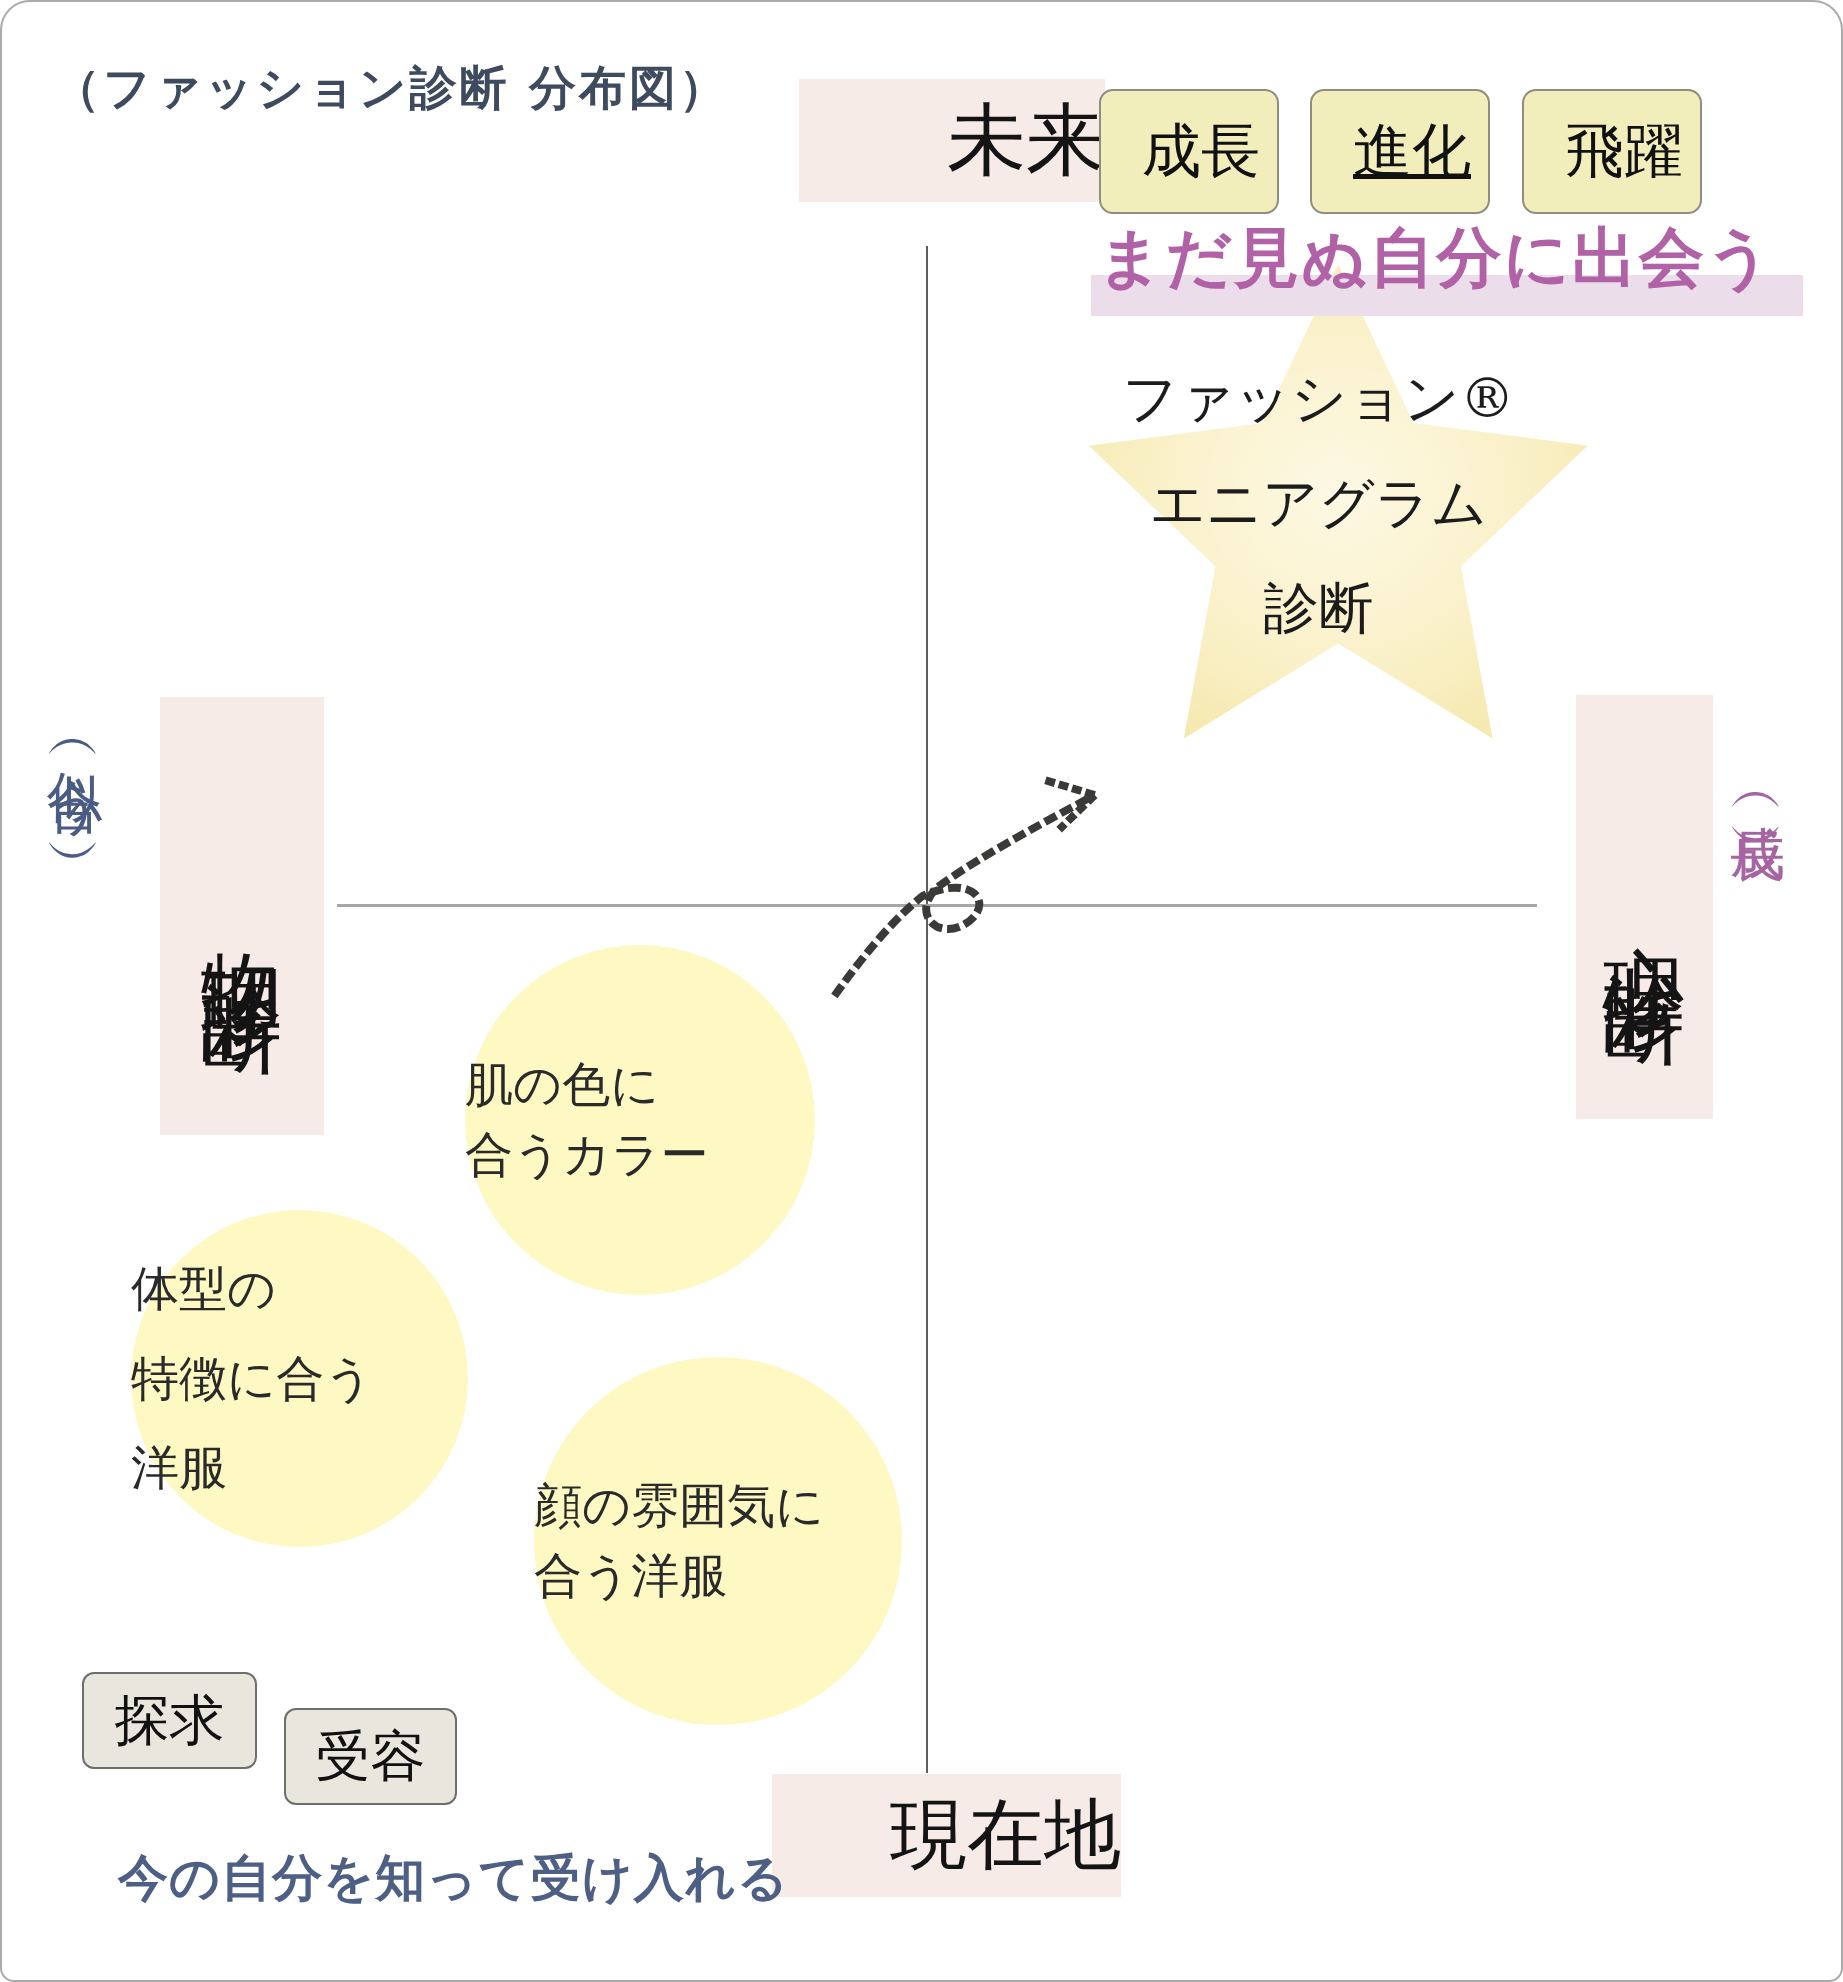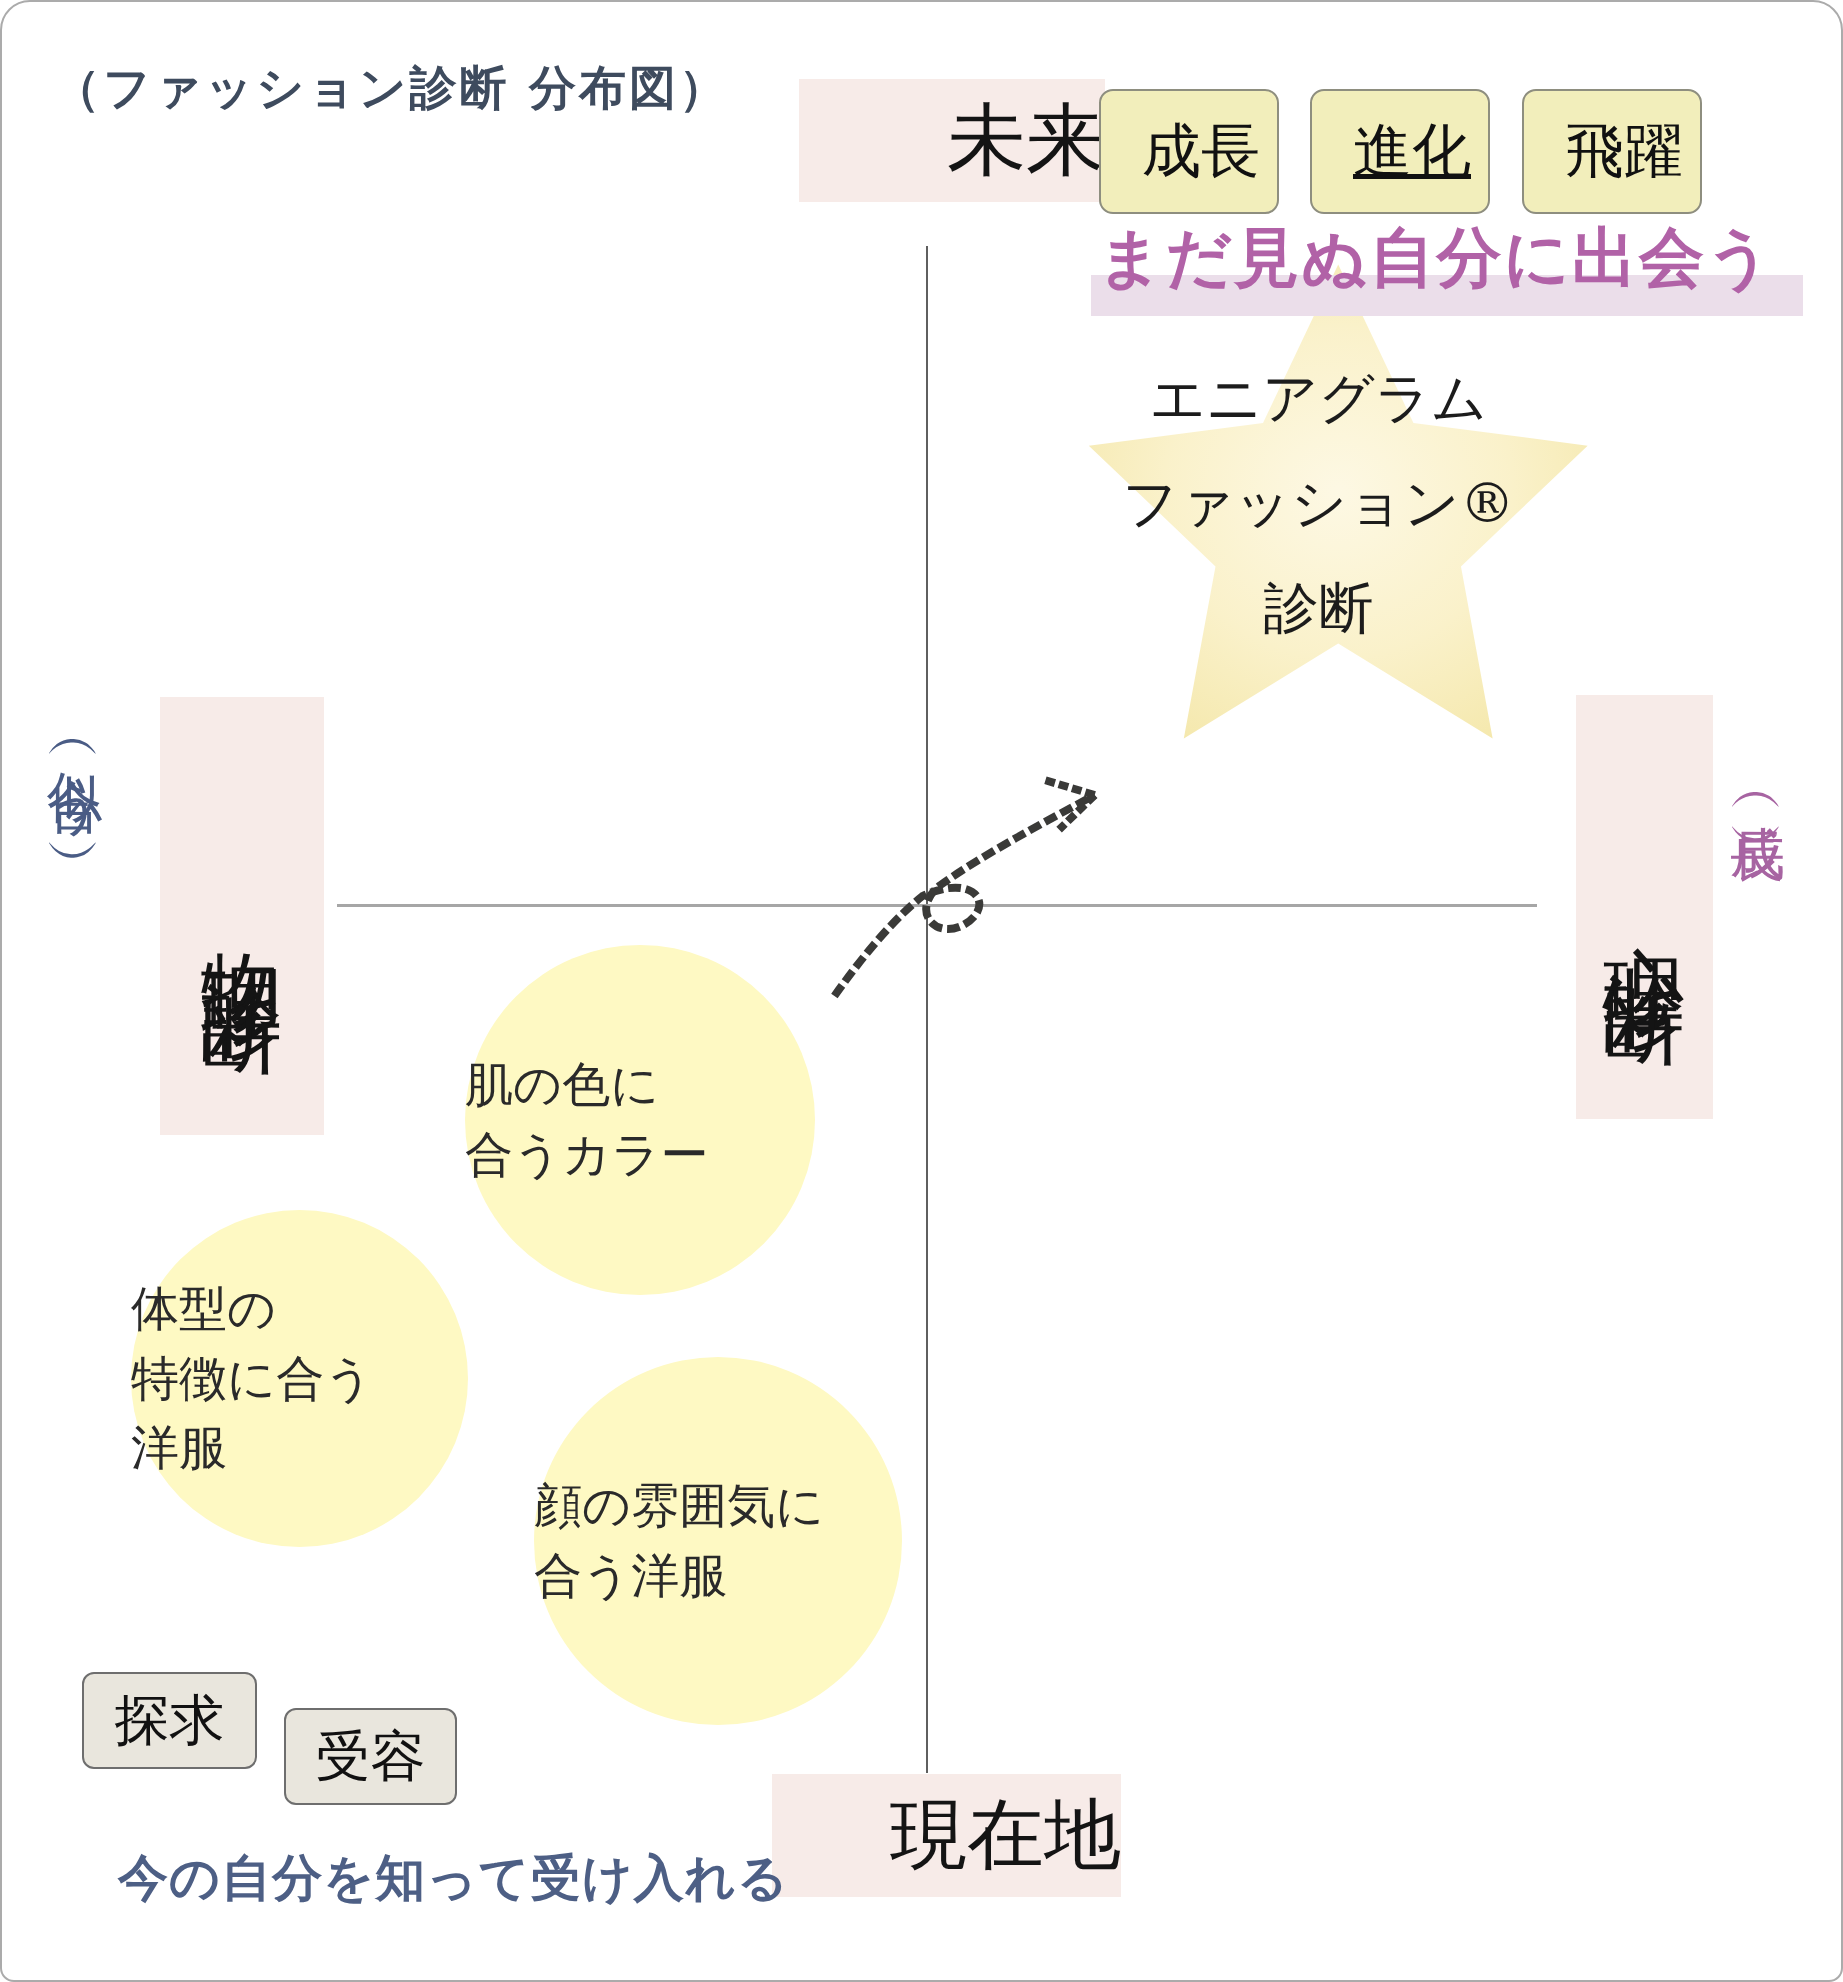--- a/index.html
+++ b/index.html
@@ -57,21 +57,21 @@
     left:1074px;top:344px;width:485px;text-align:center;color:#1c1c1c;
     font-family:"DejaVu Serif","Liberation Serif",serif;font-size:55px;line-height:105px;
   }
 
   .bubble{
     background:#fef9c3;border-radius:50%;display:flex;flex-direction:column;
     align-items:flex-start;justify-content:center;text-align:center;color:#2a2a2a;
     font-family:"DejaVu Serif","Liberation Serif",serif;font-size:48px;line-height:1.45;
   }
   .bubble1{left:463px;top:943px;width:350px;height:350px;}
-  .bubble2{left:129px;top:1208px;width:337px;height:337px;}
+  .bubble2{left:129px;top:1208px;width:337px;height:337px;gap:20px;}
   .bubble3{left:532px;top:1355px;width:368px;height:368px;}
 
   .kw-beige{
     top:1670px;height:97px;background:#e9e6dd;border:2px solid #6e6e6e;border-radius:12px;
     display:flex;align-items:center;justify-content:center;font-size:55px;color:#111;
     font-family:"DejaVu Serif","Liberation Serif",serif;box-sizing:border-box;
   }
   .kb1{left:80px;width:175px;} .kb2{left:282px;width:173px;margin-top:36px;}
 
   .bottom-note{
@@ -121,22 +121,22 @@
   </div>
   <div class="abs side-sub sub-right">（成長）</div>
 
   <div class="abs kw-yellow kw1">成長</div>
   <div class="abs kw-yellow kw2">進化</div>
   <div class="abs kw-yellow kw3">飛躍</div>
 
   <div class="abs headline">まだ見ぬ自分に出会う</div>
 
   <div class="abs star-text">
+    <div>ファッション®</div>
     <div>エニアグラム</div>
-    <div>ファッション®</div>
     <div>診断</div>
   </div>
 
   <div class="abs bubble bubble1">
     <div>肌の色に</div>
     <div>合うカラー</div>
   </div>
   <div class="abs bubble bubble2">
     <div>体型の</div>
     <div>特徴に合う</div>

